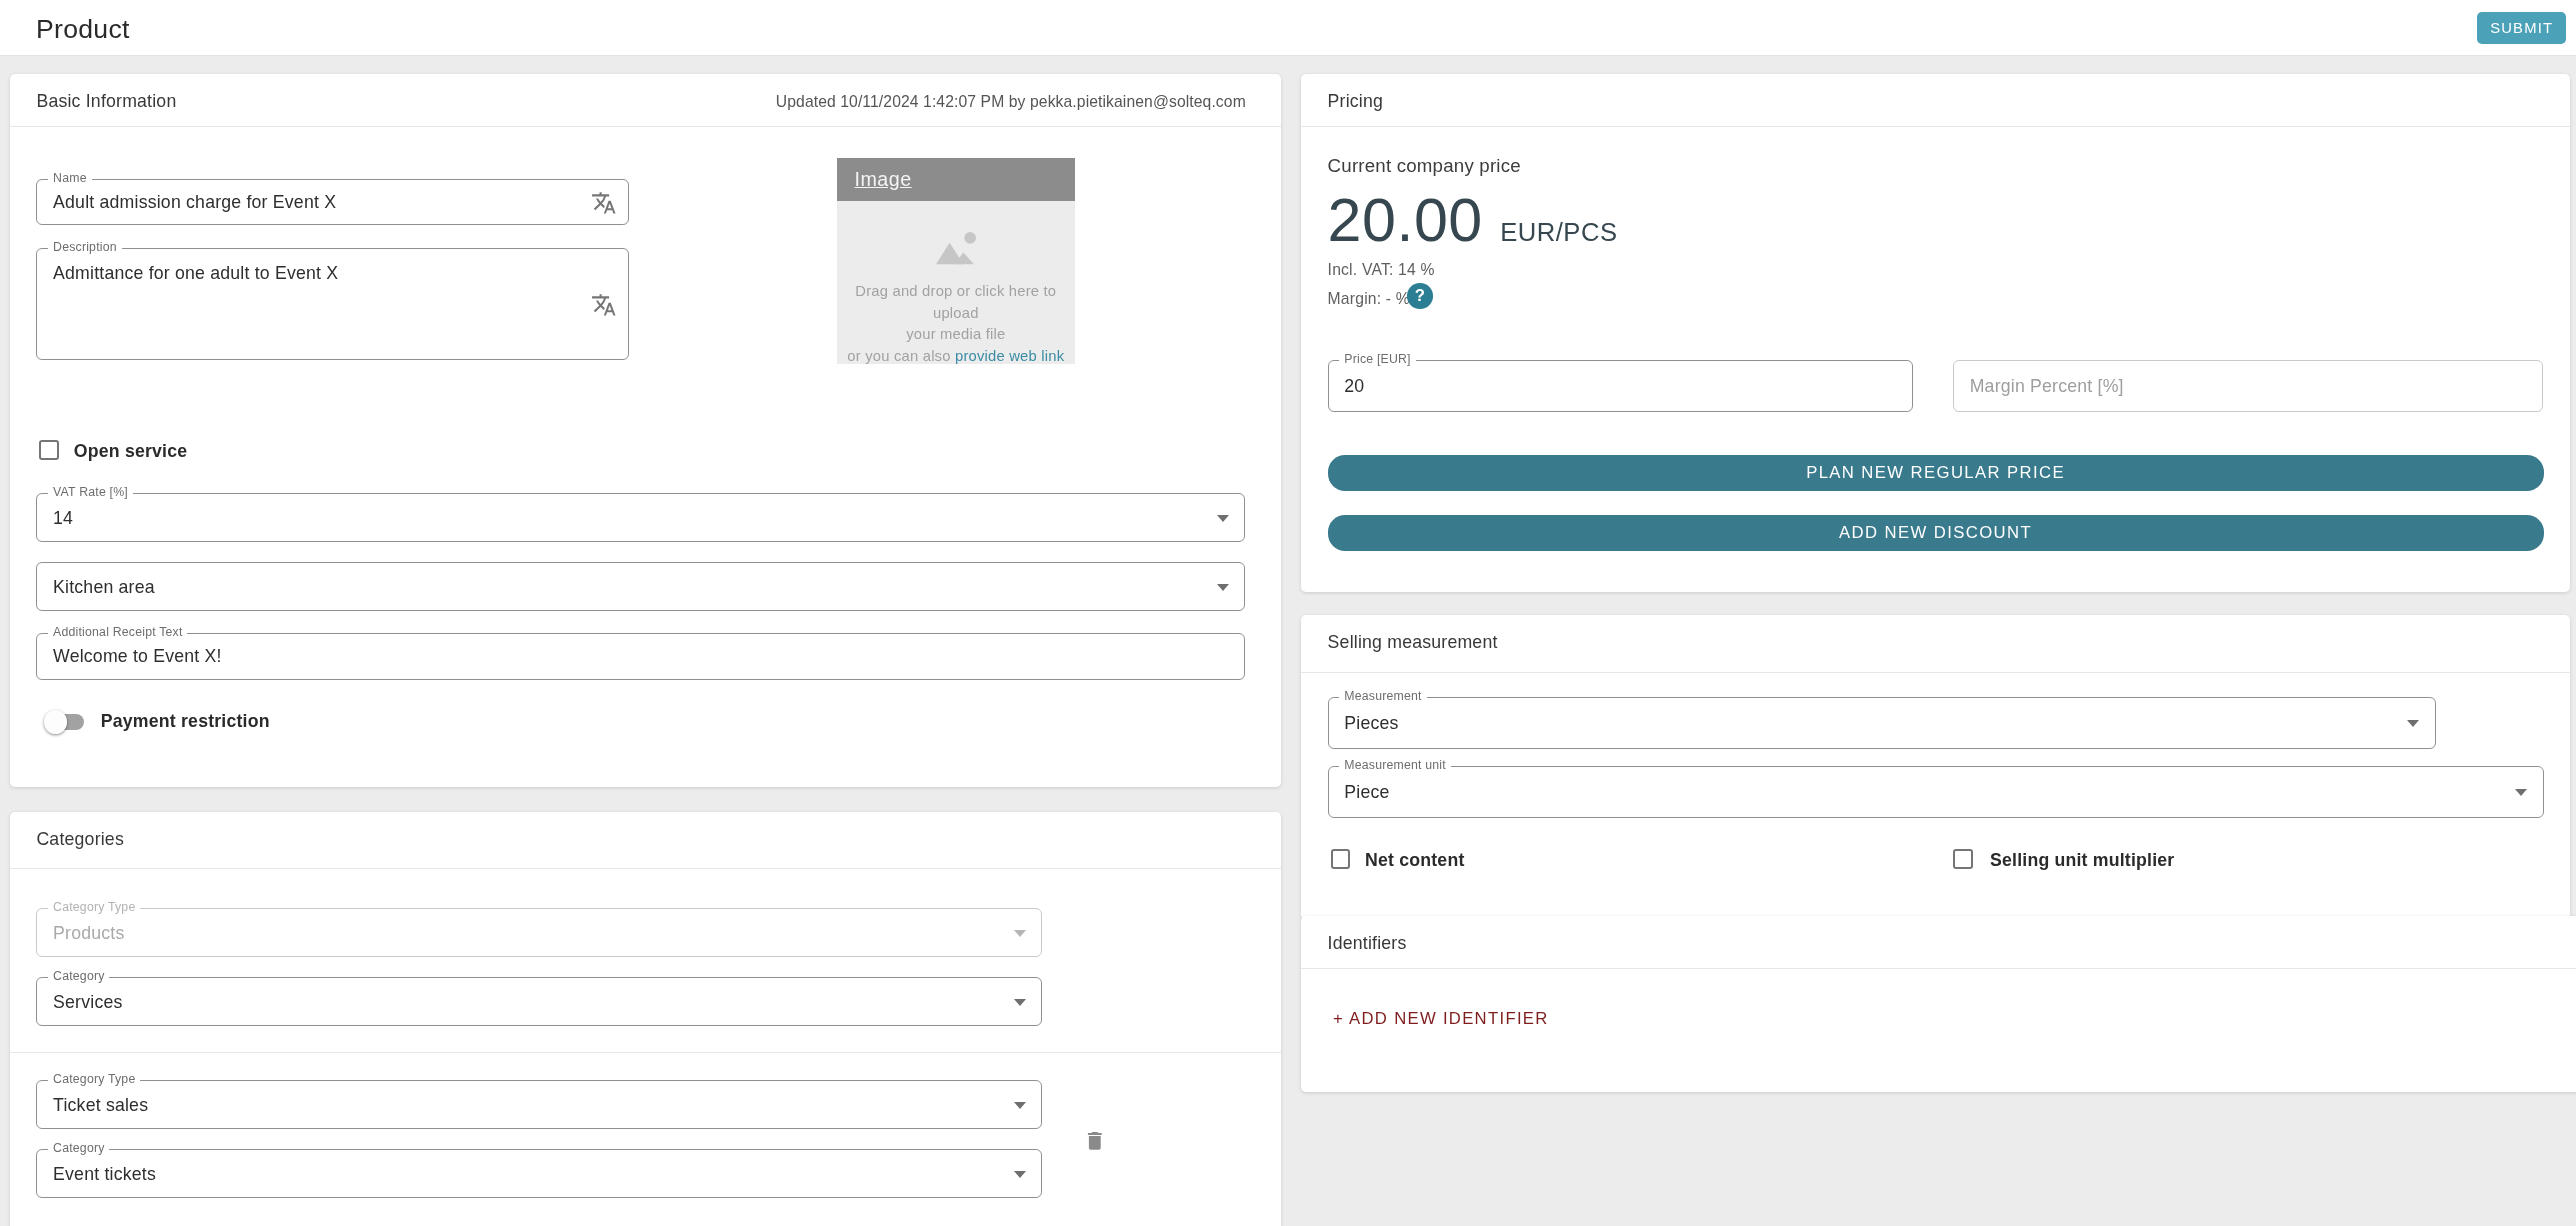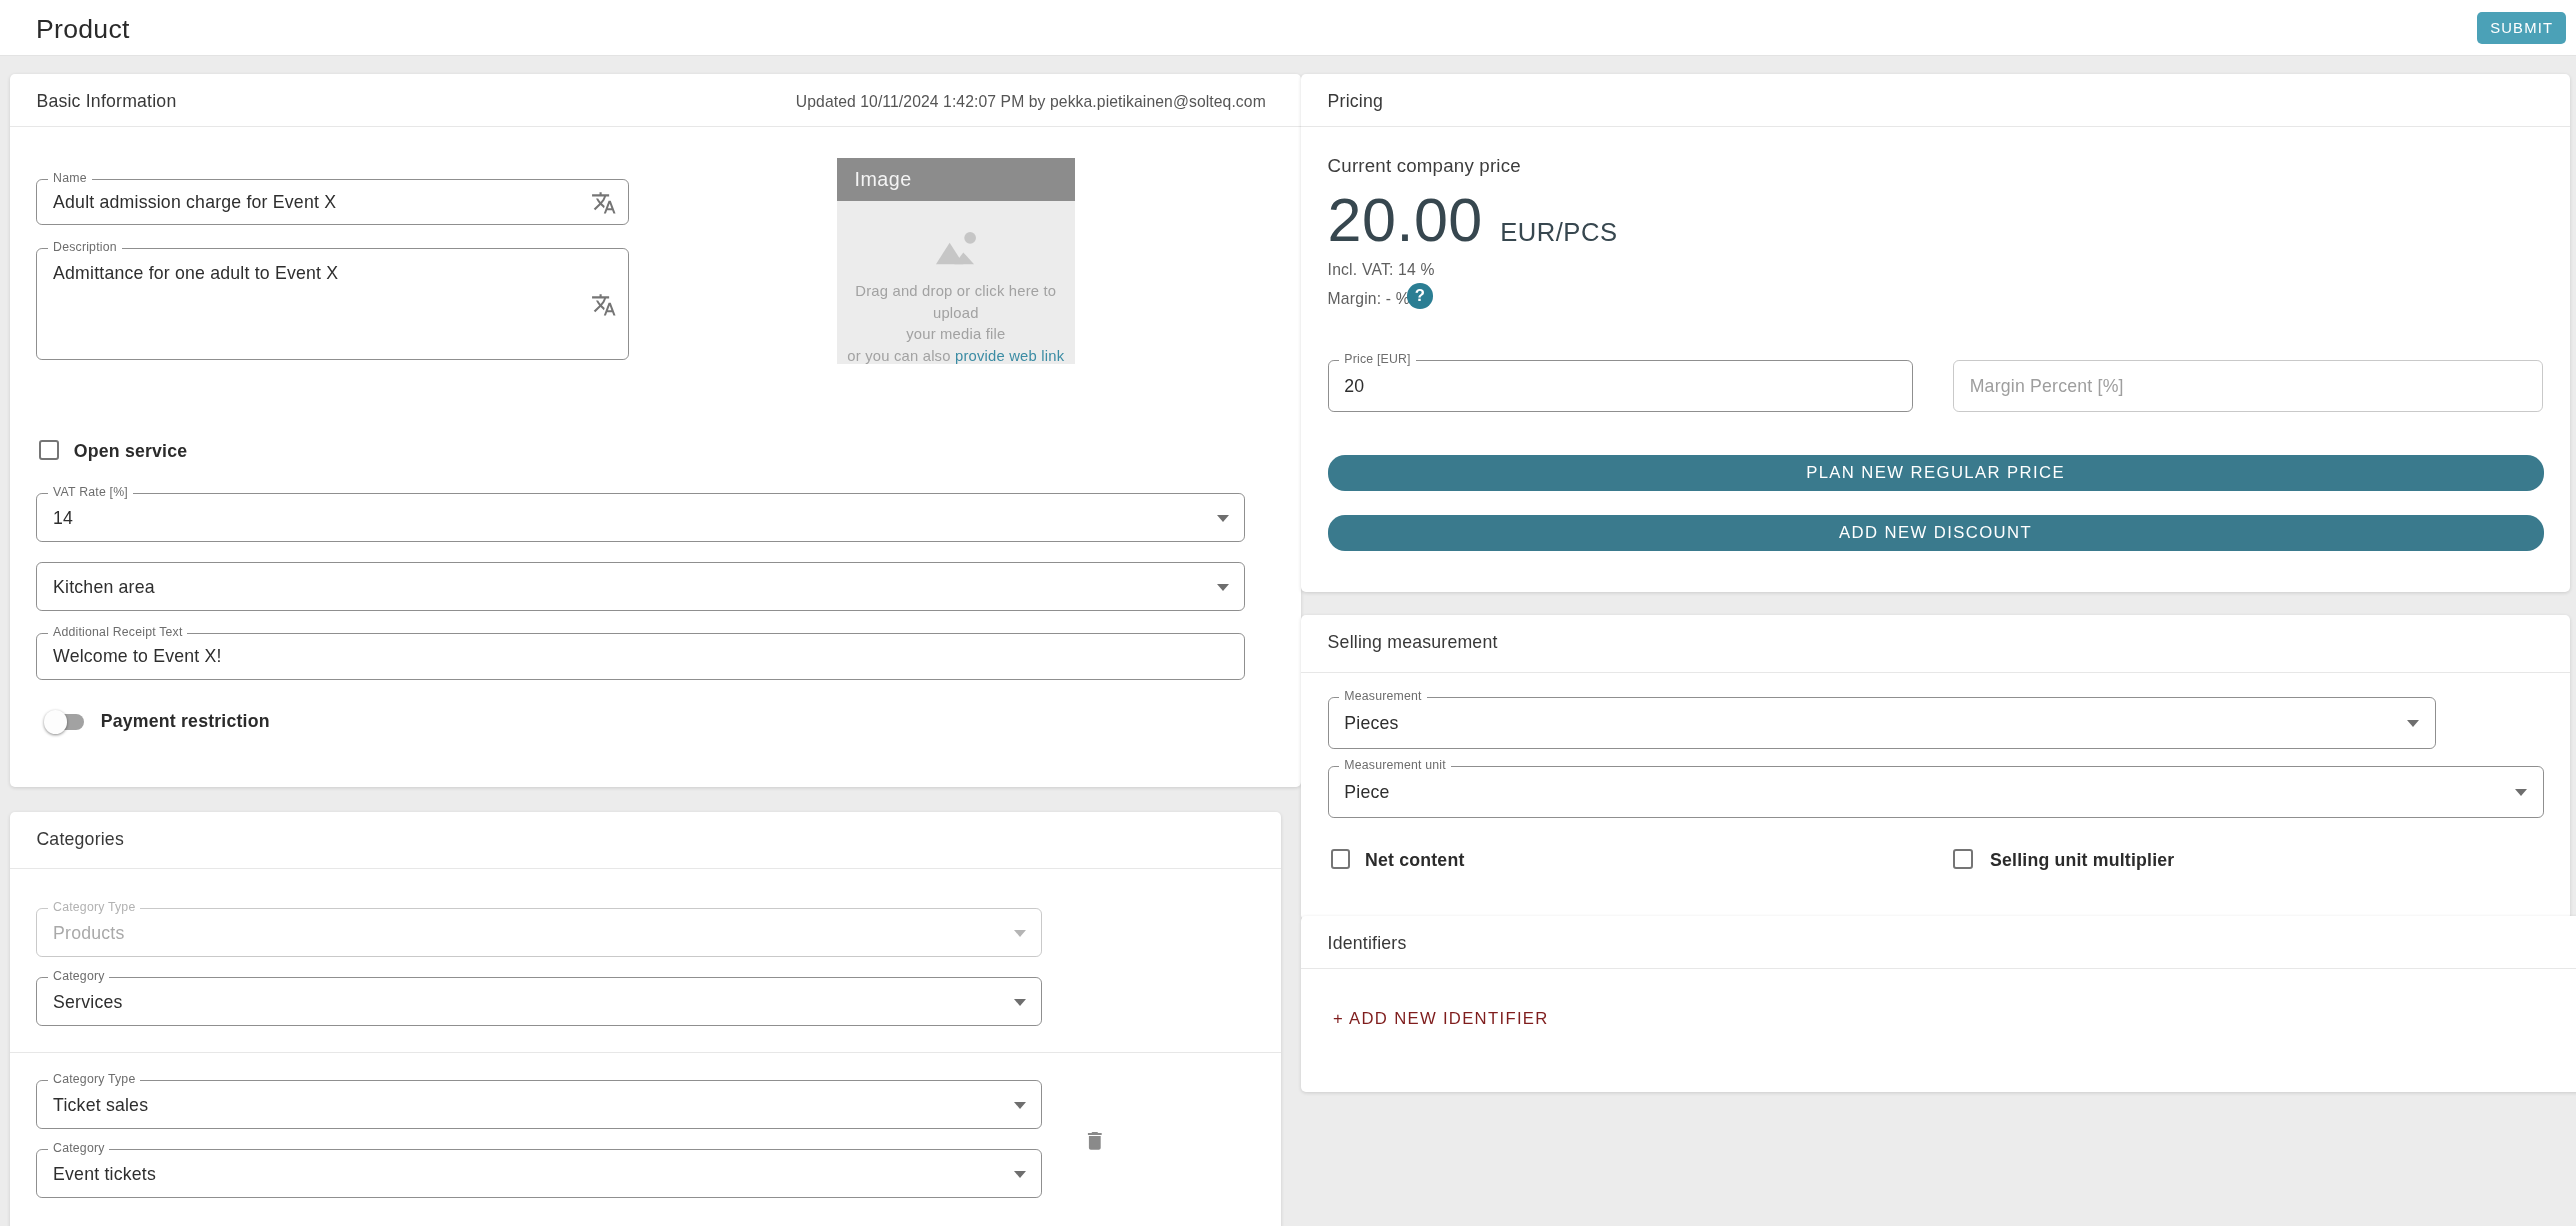--- a/index.html
+++ b/index.html
@@ -81,21 +81,21 @@
   }
   .tbtn{
     position:absolute;background:#3A7A8D;color:#FFFFFF;border:none;border-radius:17px;
     font-family:inherit;font-size:16.7px;letter-spacing:1.4px;font-weight:400;
     display:flex;align-items:center;justify-content:center;cursor:pointer;
   }
   .imgbox{position:absolute;cursor:pointer;}
   .imghead{
     position:absolute;left:0;top:0;right:0;height:43px;background:#8C8C8C;
     color:#F4F4F4;font-size:19.7px;letter-spacing:0.5px;display:flex;align-items:center;
-    padding-left:17.7px;box-sizing:border-box;
+    padding-left:17.7px;box-sizing:border-box;text-decoration:underline;
   }
   .imgbody{
     position:absolute;left:0;top:43px;right:0;bottom:0;background:#ECECEC;
     display:flex;flex-direction:column;align-items:center;justify-content:flex-start;
   }
   .imgtext{font-size:14.8px;color:#A2A2A2;text-align:center;line-height:1.45;letter-spacing:0.2px;}
   .weblink{color:#3B8CA4;cursor:pointer;}
   .bigprice{position:absolute;font-size:61px;color:#37474F;letter-spacing:0.5px;line-height:1;}
   .priceunit{font-size:25.6px;color:#37474F;letter-spacing:0.5px;}
   .subtext{position:absolute;font-size:15.7px;color:#5F5F5F;letter-spacing:0.2px;white-space:nowrap;}
@@ -111,21 +111,21 @@
   .trash{position:absolute;width:23.6px;height:23.6px;cursor:pointer;}
 </style>
 </head>
 <body>
 
 <div class="topbar">
   <div class="page-title">Product</div>
   <button class="submit-btn">SUBMIT</button>
 </div>
 
-<div class="card" style="left:9.8px;top:74px;width:1271px;height:713px;padding-left:20px;">
+<div class="card" style="left:9.8px;top:74px;width:1271px;height:713px;">
   <div class="ctitle">Basic Information</div>
   <div class="updated">Updated 10/11/2024 1:42:07 PM by pekka.pietikainen@solteq.com</div>
   <div class="cdiv" style="top:52px;"></div>
 
   <div class="field" style="left:26.6px;top:105px;width:593px;height:46px;">
     <span class="flabel">Name</span>
     <input type="text" value="Adult admission charge for Event X" style="">
     <span class="ticon" style="top:9.8px;">
       <svg viewBox="0 0 24 24" width="25.6" height="25.6">
           <path fill="#757575" d="M12.87 15.07l-2.54-2.51.03-.03c1.74-1.94 2.98-4.17 3.71-6.53H17V4h-7V2H8v2H1v1.99h11.17C11.5 7.92 10.44 9.75 9 11.35 8.07 10.32 7.3 9.19 6.69 8h-2c.73 1.63 1.73 3.17 2.98 4.56l-5.09 5.02L4 19l5-5 3.11 3.11.76-2.04zM18.5 10h-2L12 22h2l1.12-3h4.75L21 22h2l-4.5-12zm-2.62 7l1.62-4.33L19.12 17h-3.24z"></path>

